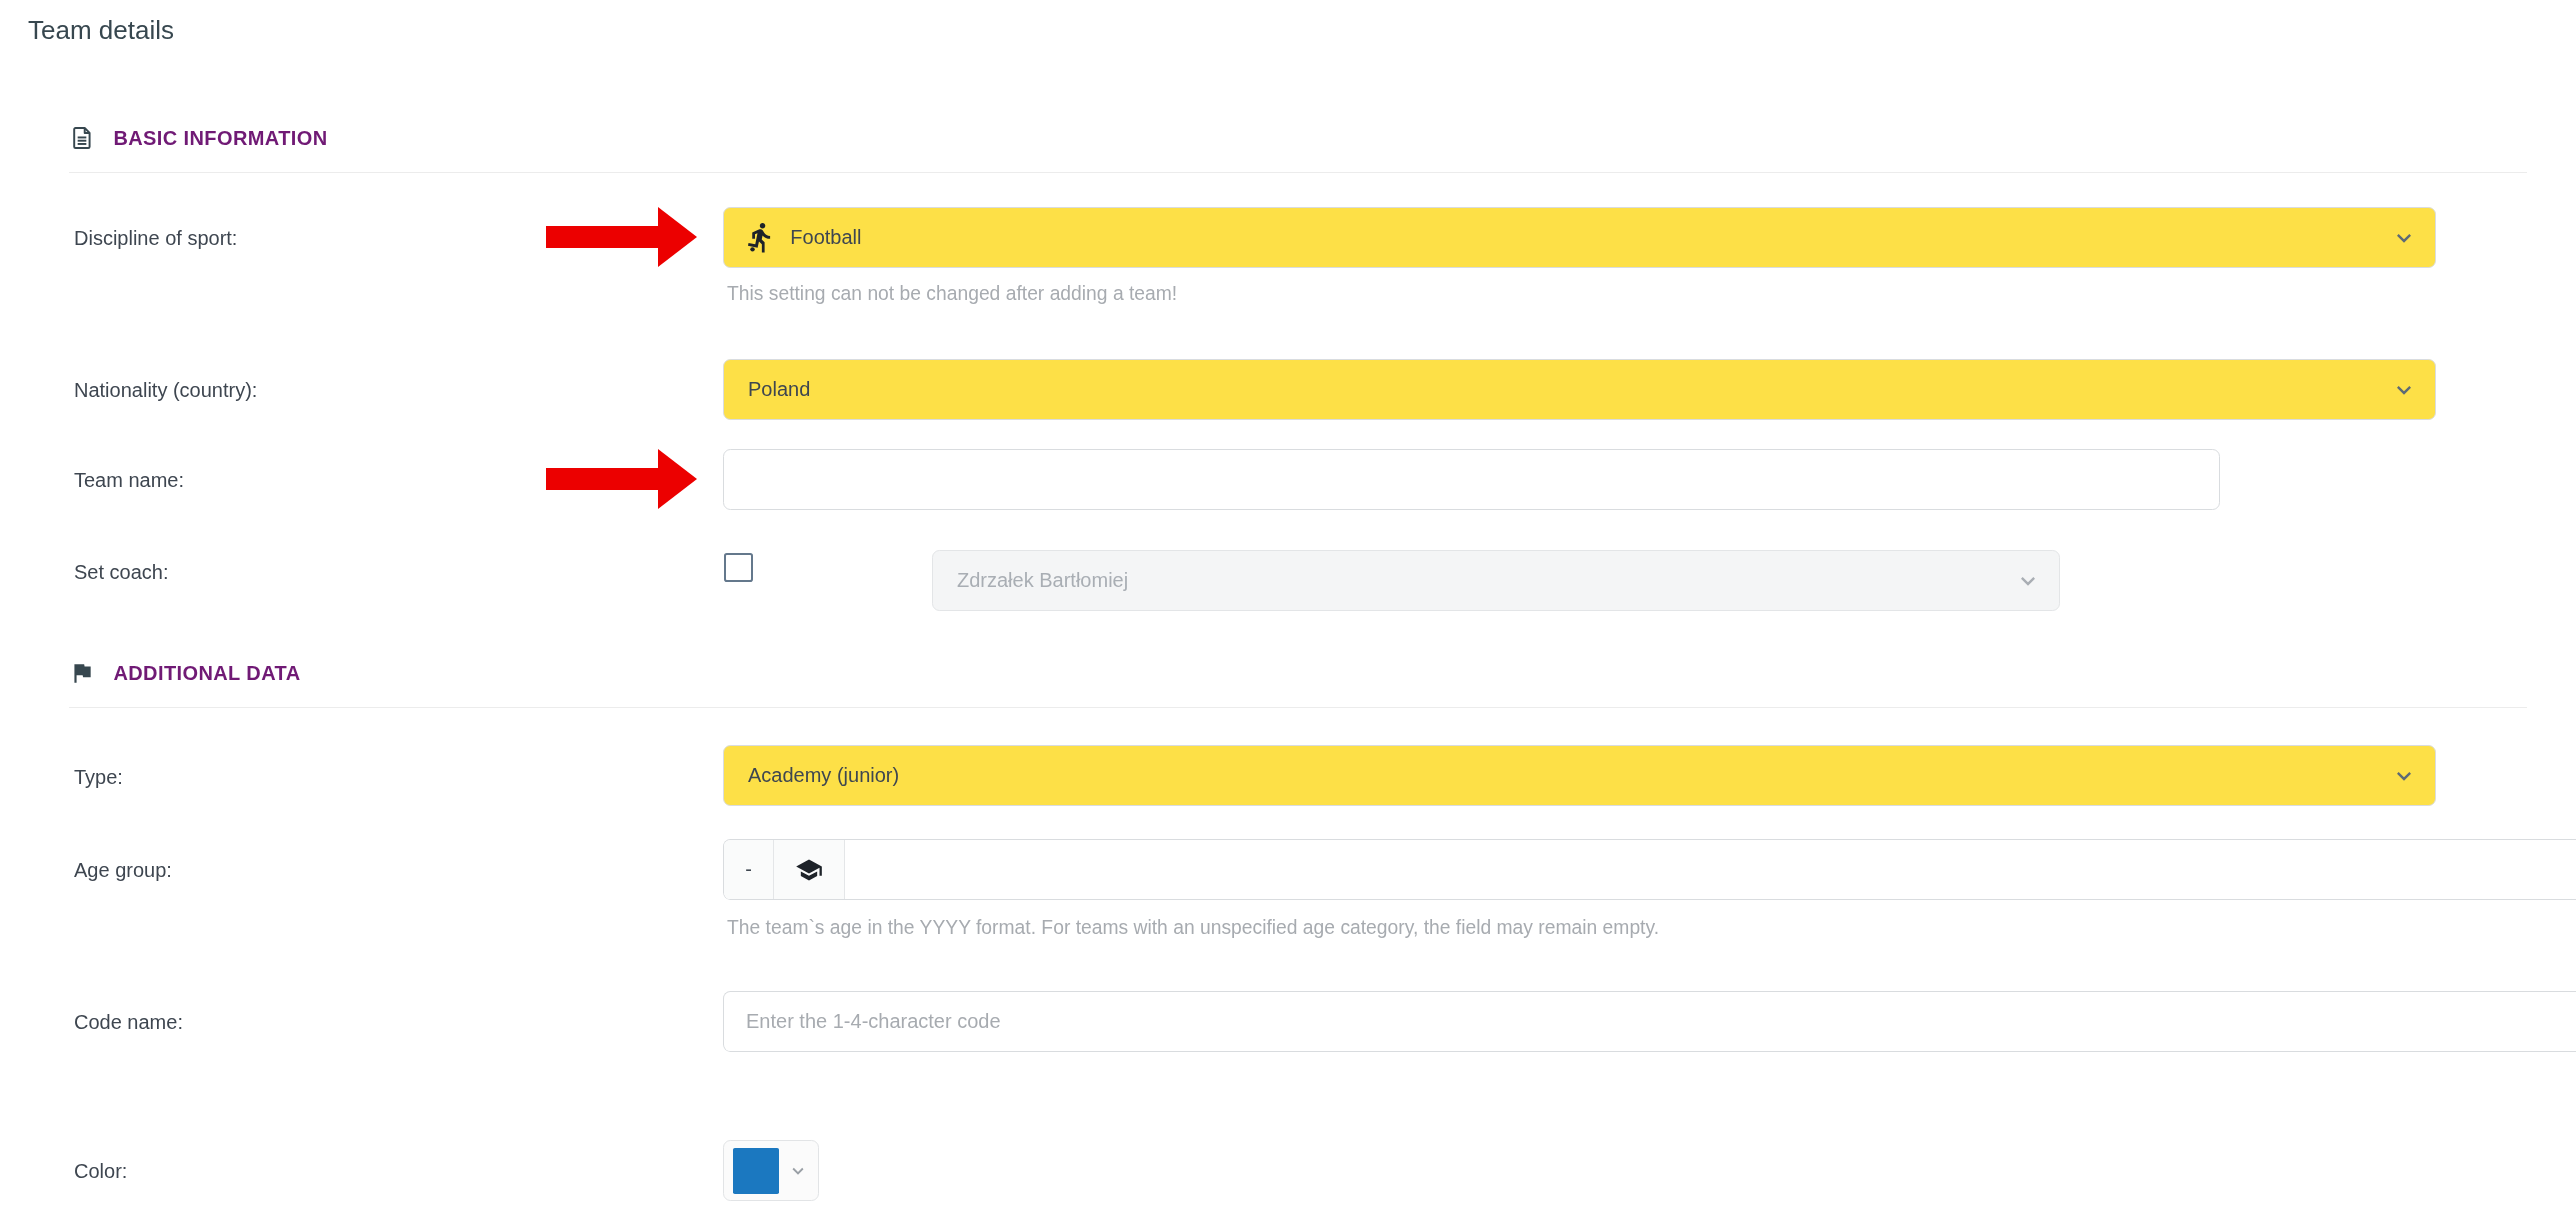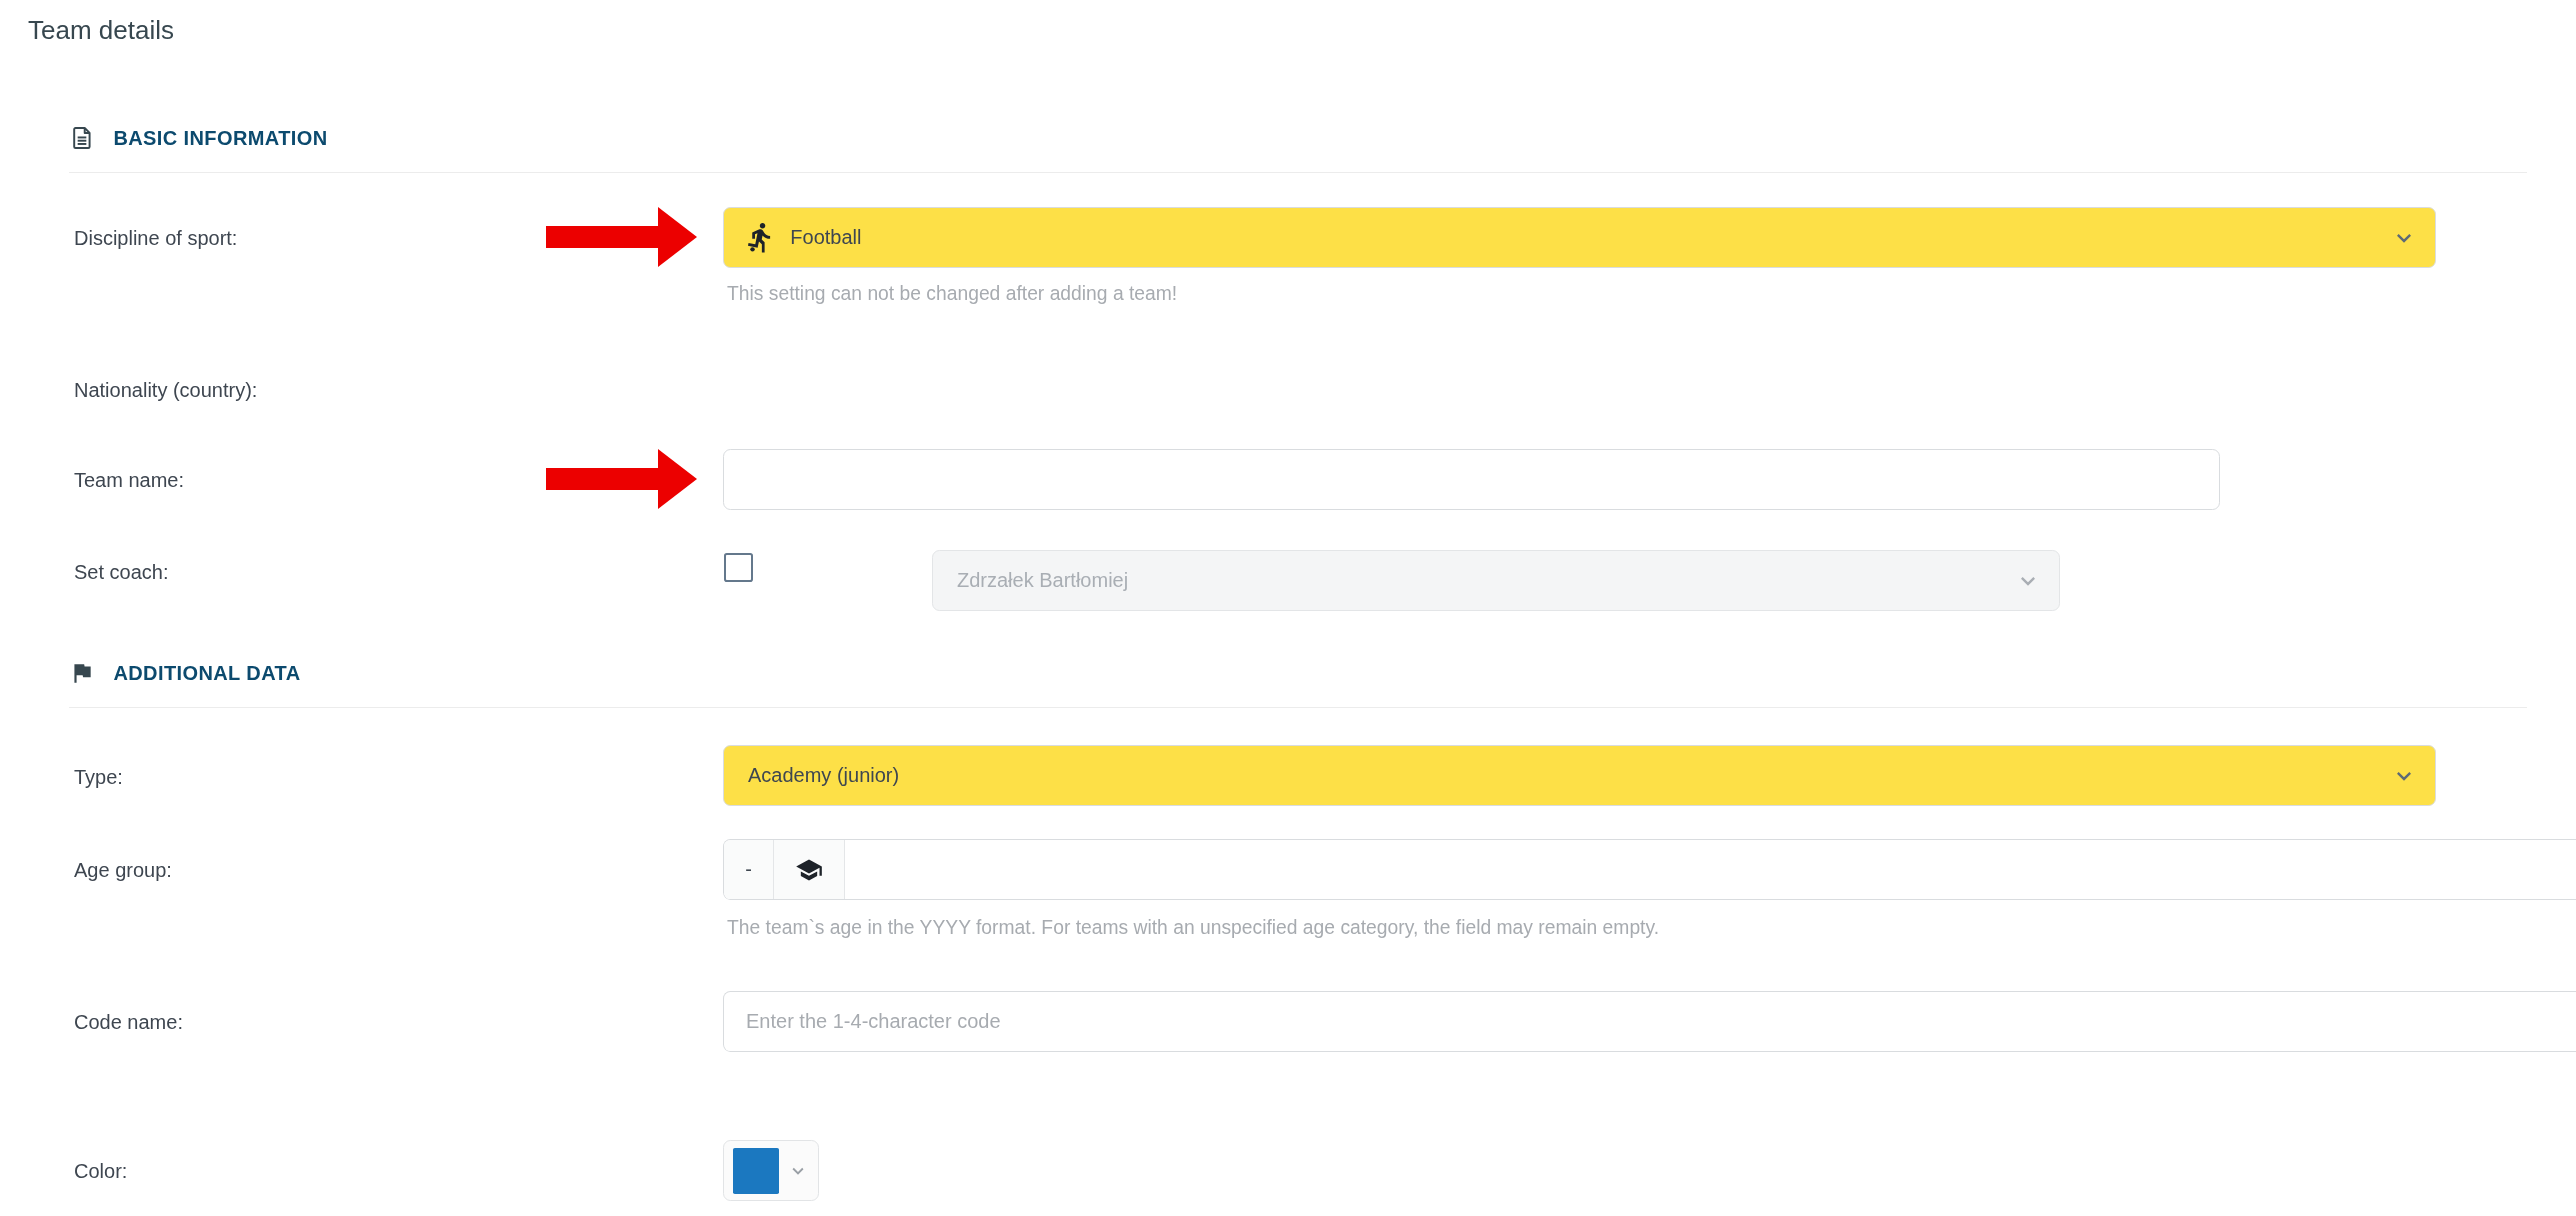--- a/index.html
+++ b/index.html
@@ -3,21 +3,21 @@
 <meta charset="utf-8">
 <style>
   html,body { margin:0; padding:0; background:#fff; }
   .screen {
     position:relative; width:2576px; height:1216px; background:#ffffff;
     font-family:"Liberation Sans", sans-serif; color:#3e4650; overflow:hidden;
   }
   .abs { position:absolute; box-sizing:border-box; }
   .label { font-size:20px; color:#3e4650; line-height:24px; }
   .helper { font-size:19.3px; color:#a7abb0; line-height:23px; }
-  .section-title { font-size:20px; font-weight:bold; color:#0c4a6e; letter-spacing:0.4px; }
+  .section-title { font-size:20px; font-weight:bold; color:#701a75; letter-spacing:0.4px; }
   .divider { height:0.9px; background:#ececec; }
   .select {
     background:#fde047; border:0.9px solid #d9dcdf; border-radius:7.4px;
     display:flex; align-items:center; padding:0 16.6px 0 24px; cursor:pointer;
   }
   .select .value { font-size:20px; color:#3e4650; flex:1; white-space:nowrap; overflow:hidden; }
   .select.disabled { background:#f4f5f6; border-color:#e3e5e7; cursor:default; }
   .select.disabled .value { color:#a9aeb4; }
   .chev { width:28px; height:28px; fill:#5d6a76; flex:0 0 auto; }
   .chev.muted { fill:#a9aeb4; }
@@ -95,20 +95,26 @@
       </svg>
     </span>
     <span class="value">Football</span>
     <svg class="chev" viewBox="0 0 24 24">
       <path d="M7.41 8.59 12 13.17l4.59-4.58L18 10l-6 6-6-6z"></path>
       </svg>
   </div>
   <div class="abs helper" style="left:727px; top:282px;">This setting can not be changed after adding a team!</div>
 
   <div class="abs label" style="left:74px; top:378px;">Nationality (country):</div>
+  <div class="abs select" style="left:723px; top:359px; width:1713px; height:61px;" role="combobox">
+    <span class="value">Poland</span>
+    <svg class="chev" viewBox="0 0 24 24">
+      <path d="M7.41 8.59 12 13.17l4.59-4.58L18 10l-6 6-6-6z"></path>
+      </svg>
+  </div>
 
   <div class="abs label" style="left:74px; top:468px;">Team name:</div>
   <div class="abs arrow" style="left:546px; top:449px;">
     <div class="shaft"></div>
       <div class="head"></div>
   </div>
   <input class="abs textinput" style="left: 723px; top: 449px; width: 1497px; height: 61px;" type="text" value="">
 
   <div class="abs label" style="left:74px; top:560px;">Set coach:</div>
   <div class="abs checkbox" style="left:724px; top:553px;" role="checkbox" aria-checked="false"></div>

